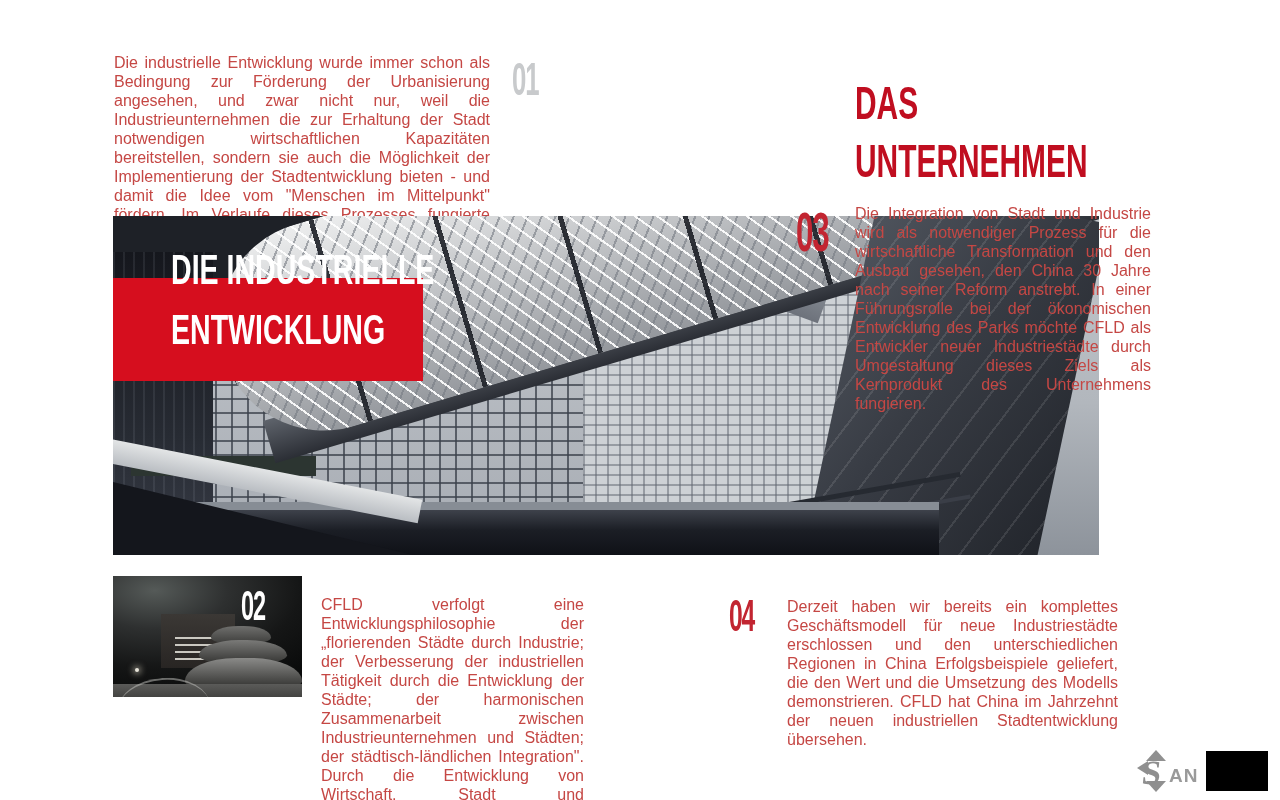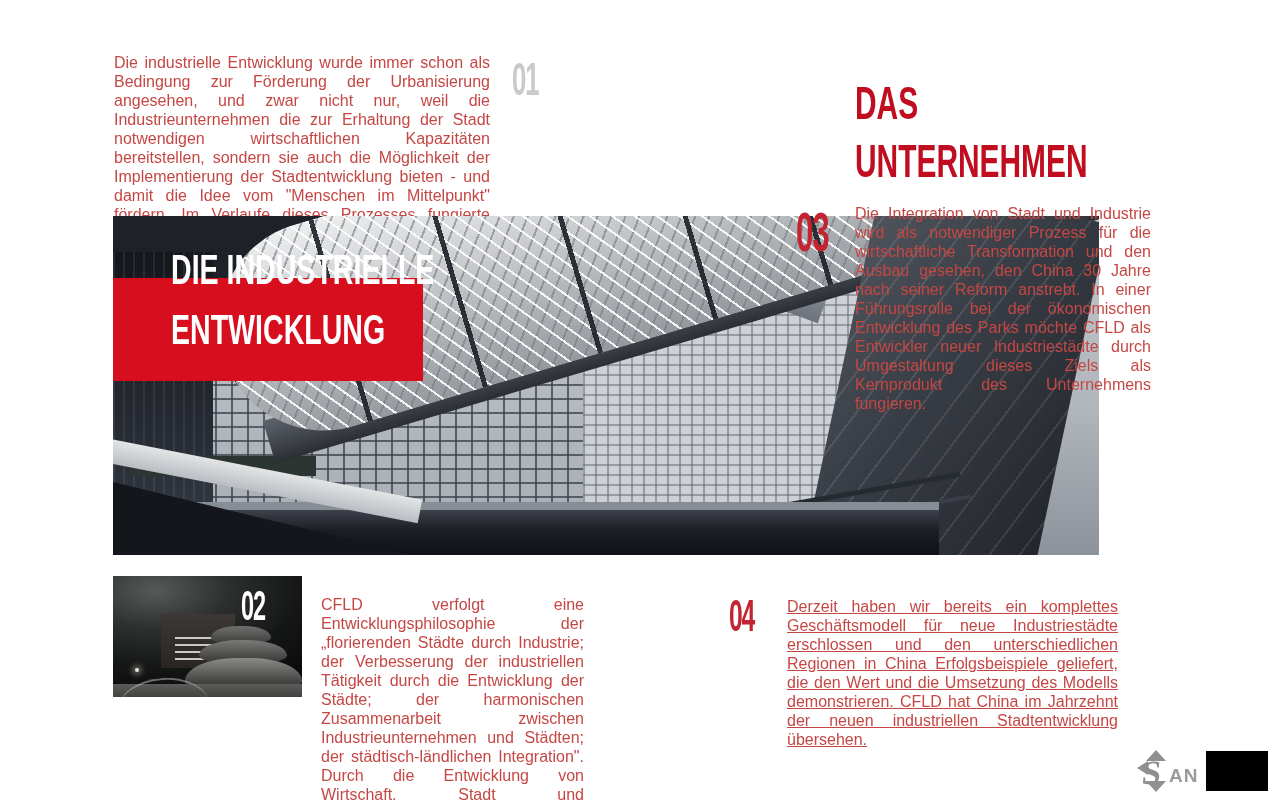--- a/index.html
+++ b/index.html
@@ -142,21 +142,21 @@
   <div class="layer gug-mid"></div>
   <div class="layer gug-low"></div>
   <div class="layer gug-base"></div>
   <div class="layer ramp-line"></div>
   <div class="layer lamp"></div>
   <div class="layer" id="n02">02</div>
 </div>
 <div class="abs para" style="left:321px;top:595px;width:263px;">CFLD verfolgt eine Entwicklungsphilosophie der „florierenden Städte durch Industrie; der Verbesserung der industriellen Tätigkeit durch die Entwicklung der Städte; der harmonischen Zusammenarbeit zwischen Industrieunternehmen und Städten; der städtisch-ländlichen Integration". Durch die Entwicklung von Wirtschaft, Stadt und Existenzsicherung versuchen wir, den Wert der Region zu steigern.</div>
 
 <div class="abs num" style="left:729px;top:594px;font-size:44px;">04</div>
-<div class="abs para" style="left:787px;top:597px;width:331px;text-decoration:underline;">Derzeit haben wir bereits ein komplettes Geschäftsmodell für neue Industriestädte erschlossen und den unterschiedlichen Regionen in China Erfolgsbeispiele geliefert, die den Wert und die Umsetzung des Modells demonstrieren. CFLD hat China im Jahrzehnt der neuen industriellen Stadtentwicklung übersehen.</div>
+<div class="abs para" style="left:787px;top:597px;width:331px;">Derzeit haben wir bereits ein komplettes Geschäftsmodell für neue Industriestädte erschlossen und den unterschiedlichen Regionen in China Erfolgsbeispiele geliefert, die den Wert und die Umsetzung des Modells demonstrieren. CFLD hat China im Jahrzehnt der neuen industriellen Stadtentwicklung übersehen.</div>
 
 <svg class="abs" id="footer-logo" viewBox="0 0 76 48">
   <polygon points="22,3 12,14 32,14" fill="#909090"></polygon>
   <polygon points="3,21 14,14 14,28" fill="#909090"></polygon>
   <polygon points="22,45 12,34 32,34" fill="#909090"></polygon>
   <text x="11" y="37" font-size="34" font-weight="bold" fill="#8f8f8f" font-family="Liberation Serif, DejaVu Serif, serif" transform="skewX(-6)">S</text>
   <text x="35" y="35" font-size="19" font-weight="bold" letter-spacing="1" fill="#9a9a9a" font-family="Liberation Sans, DejaVu Sans, sans-serif">AN</text>
 </svg>
 <div class="abs" id="blackbox"></div>
 

